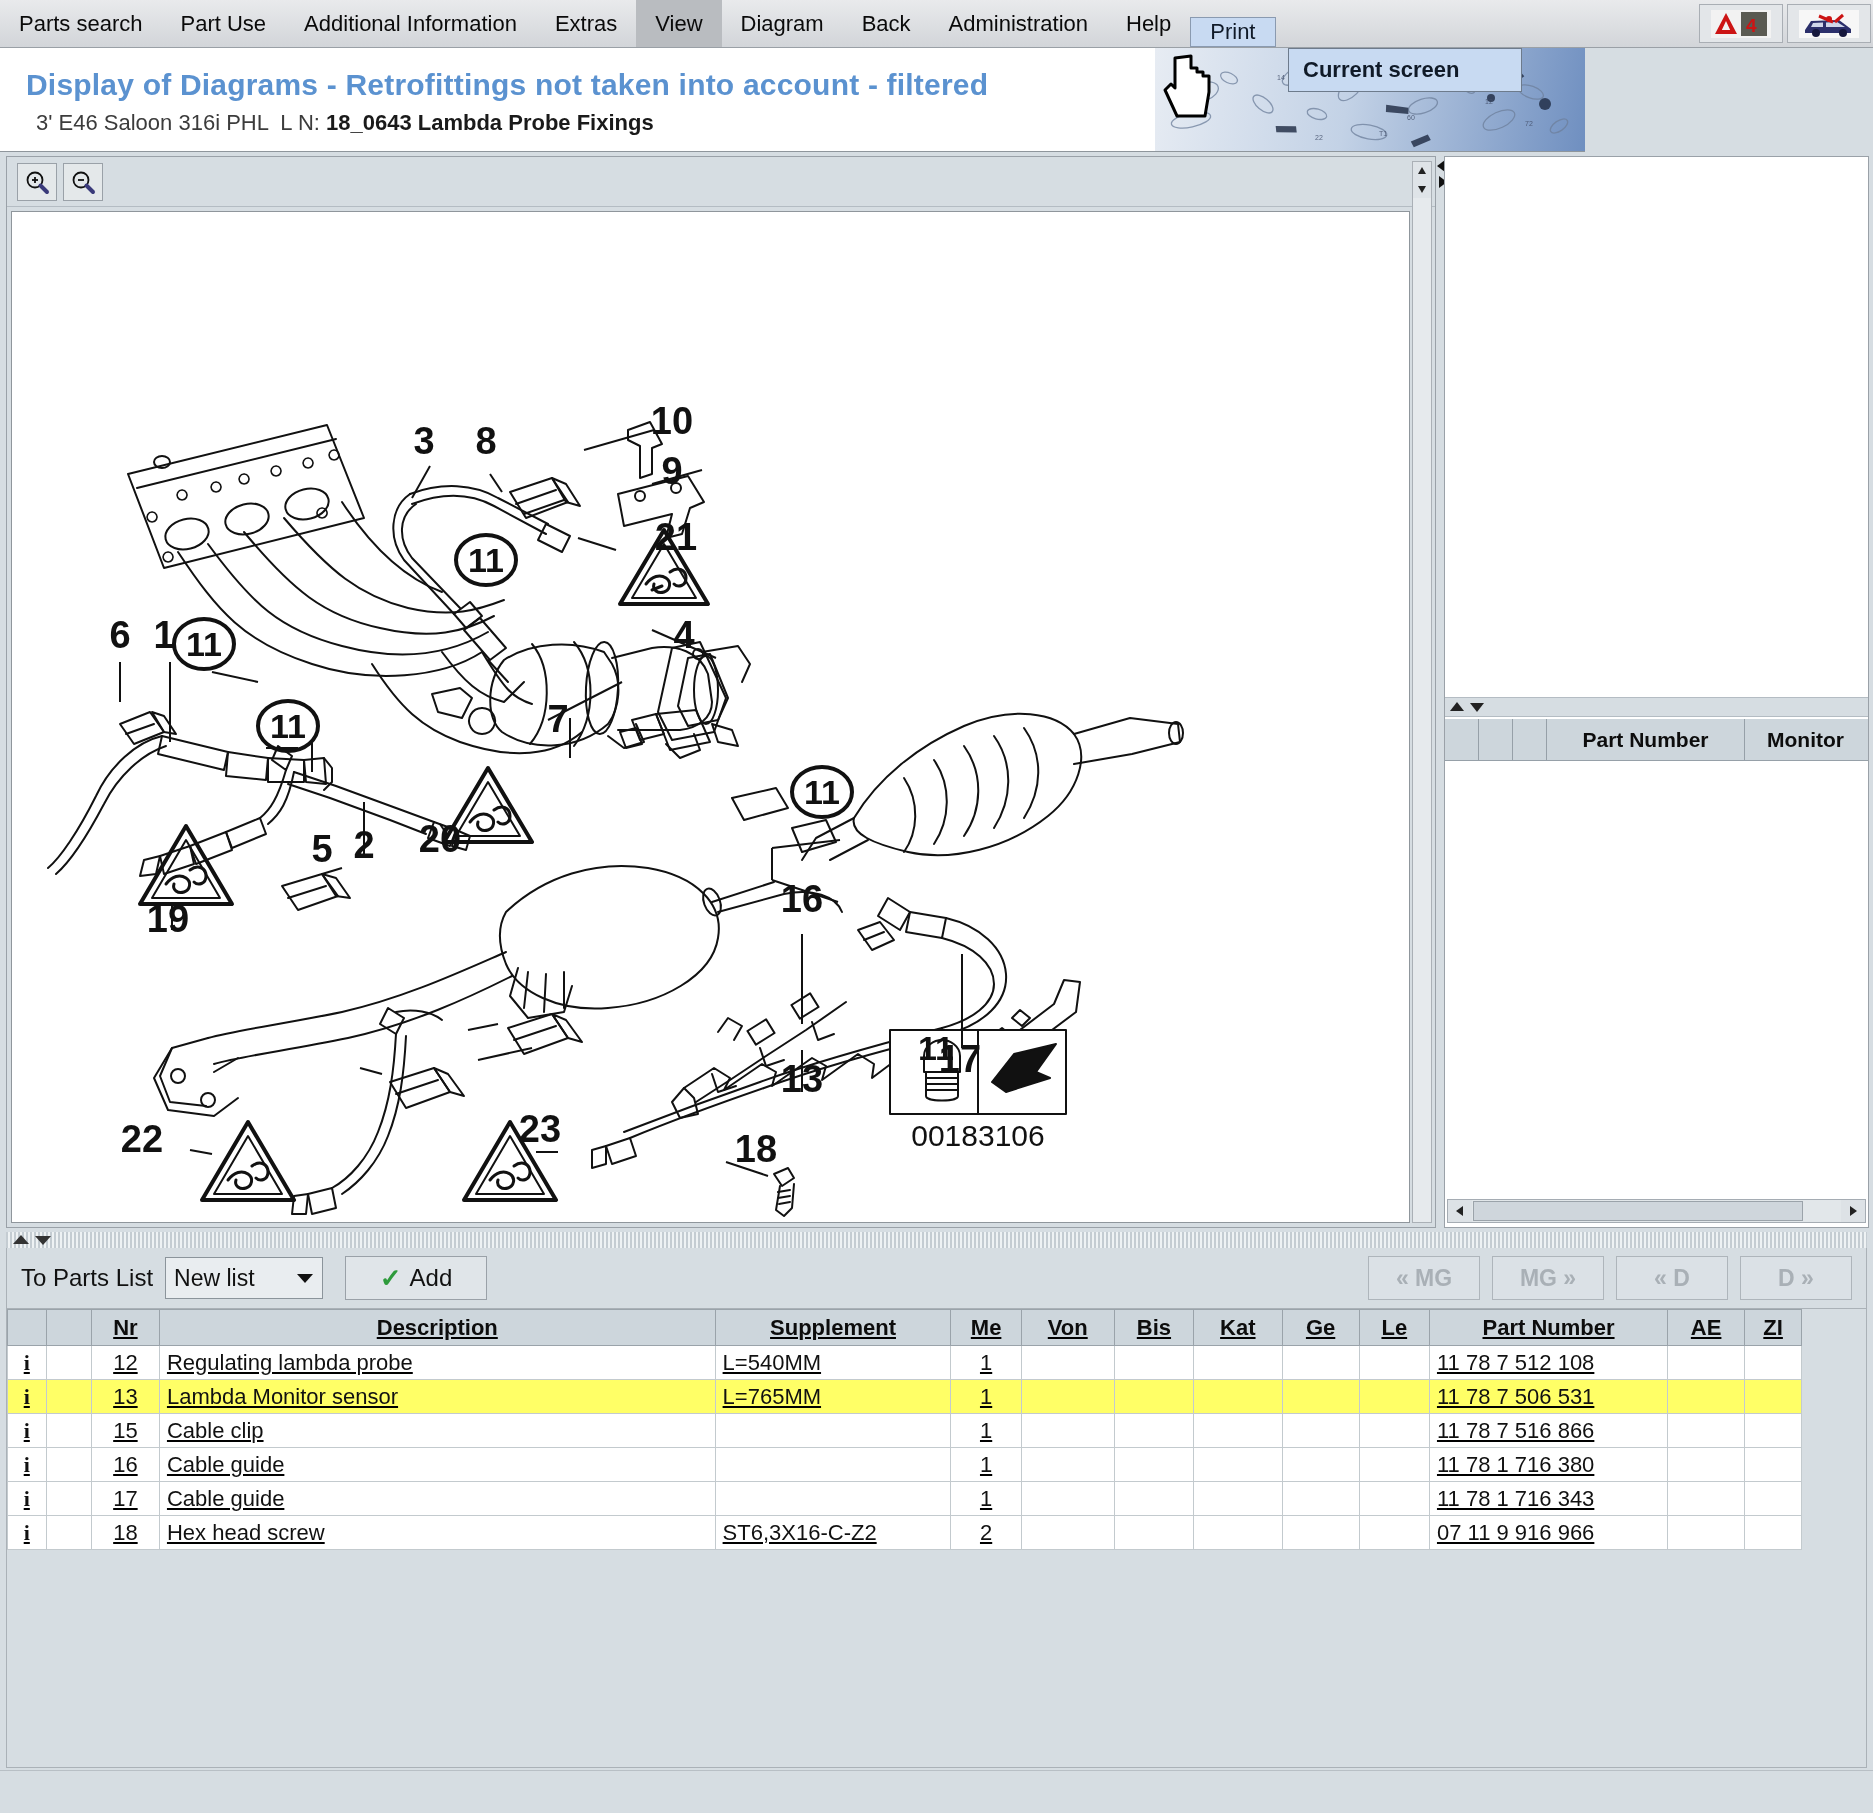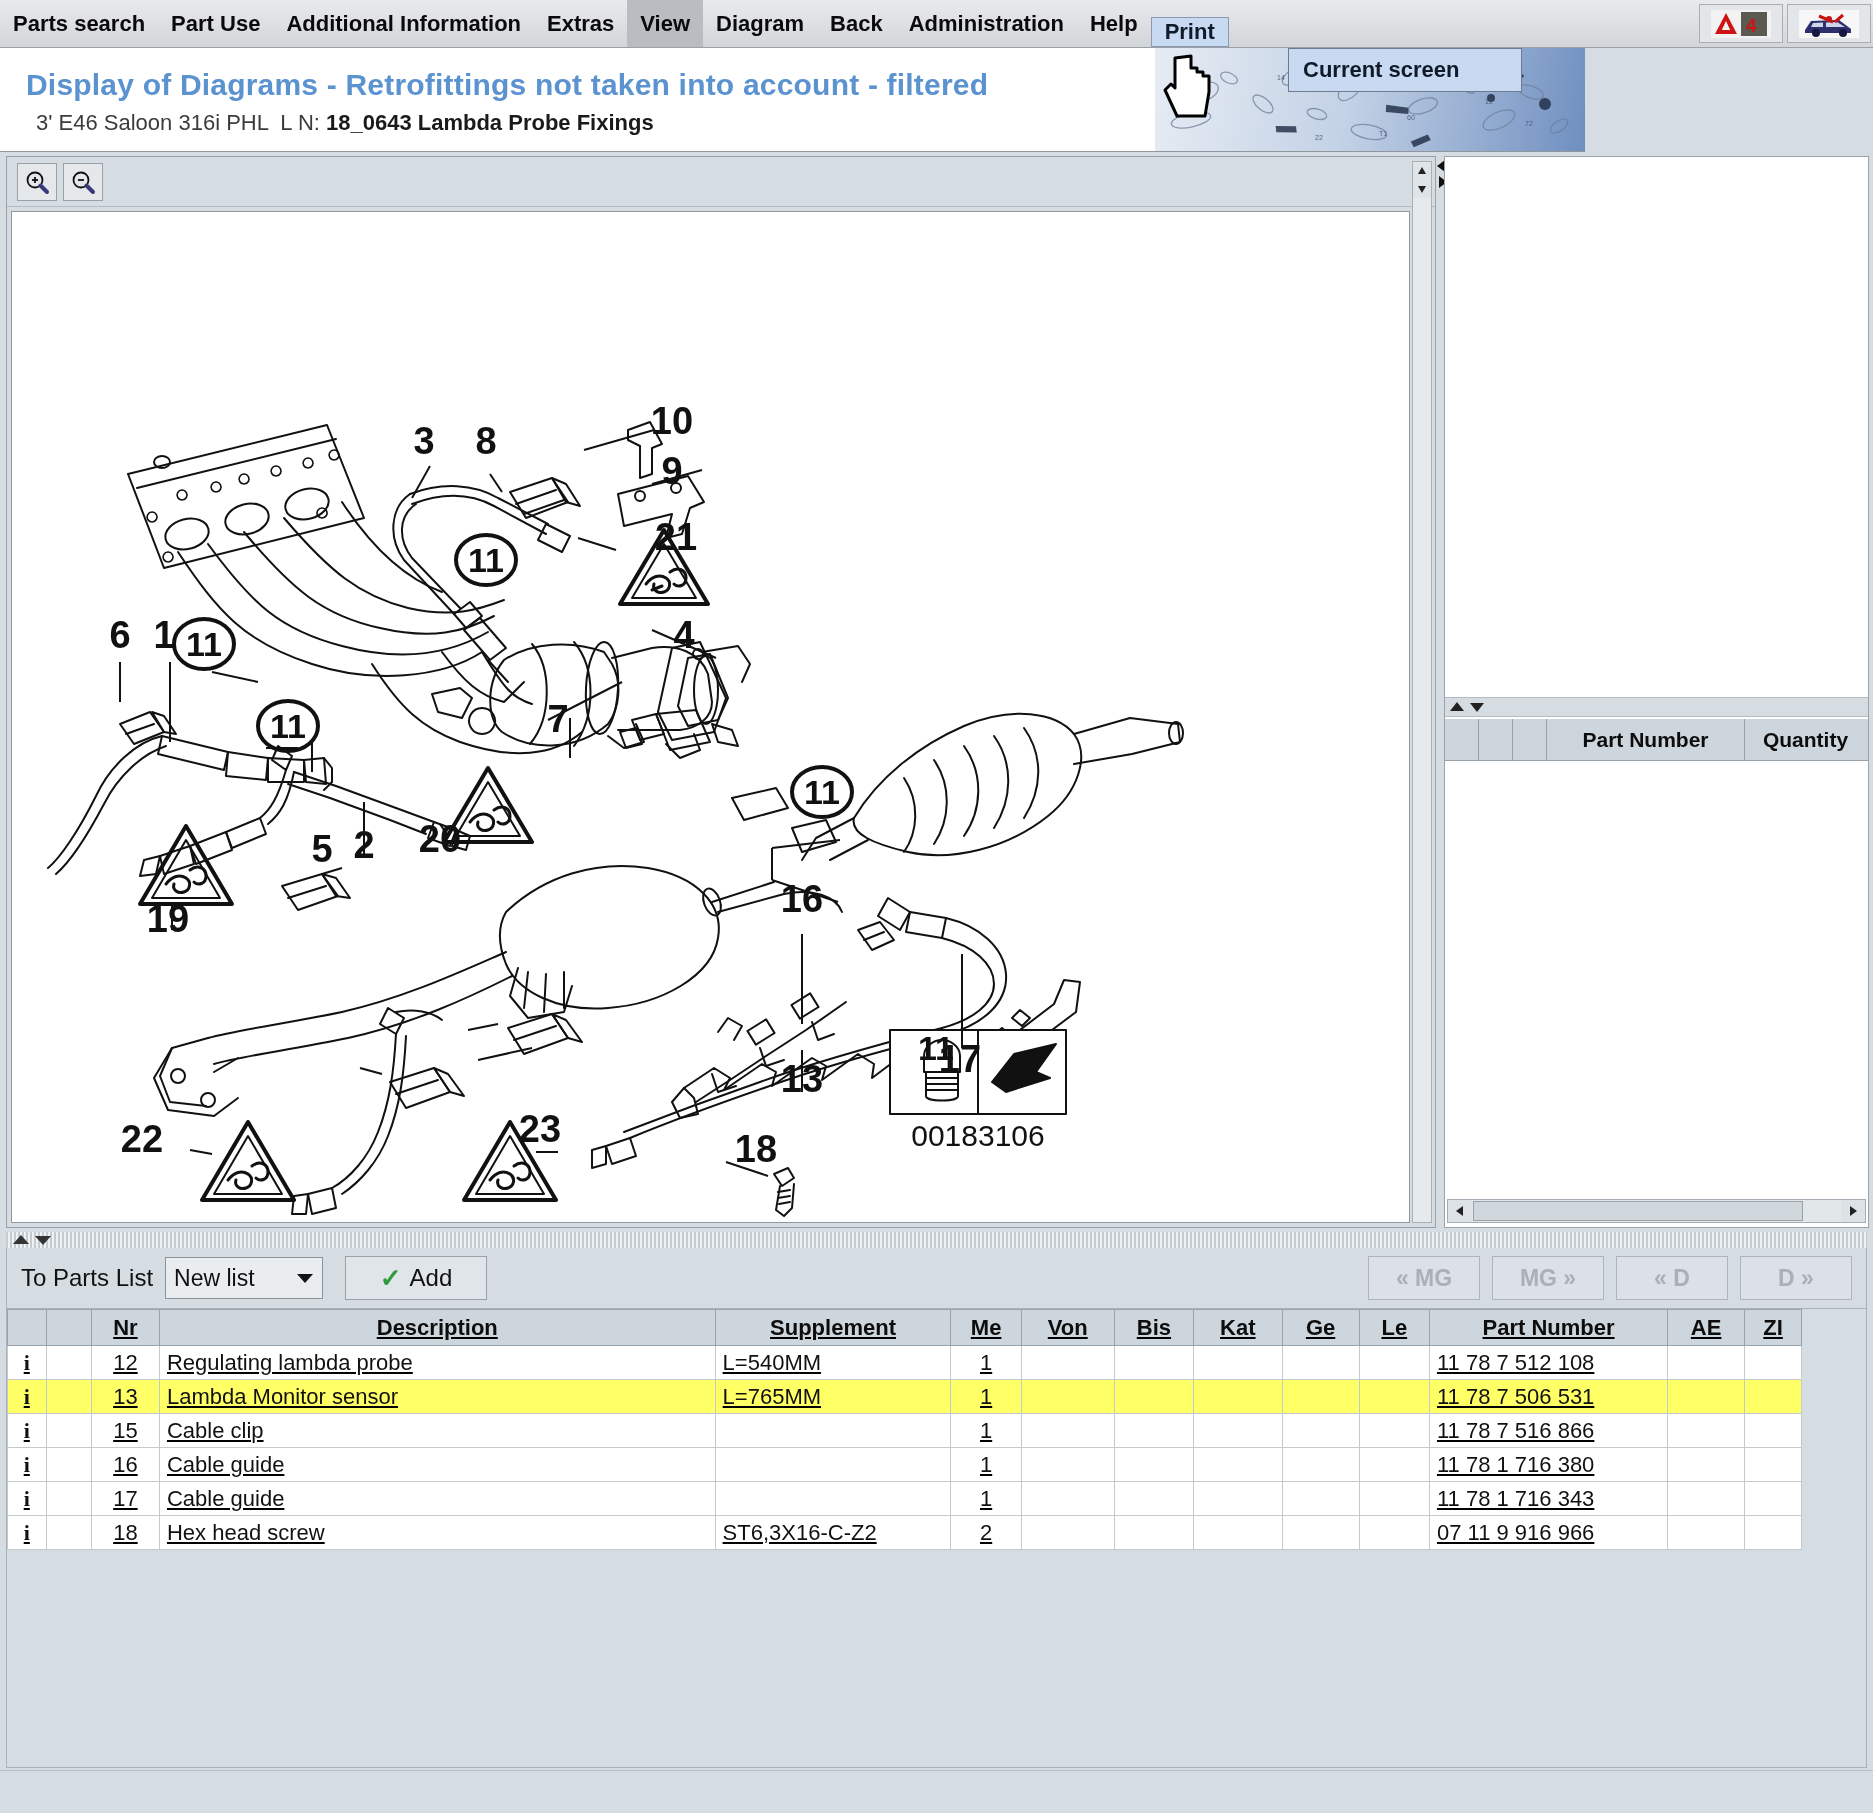--- a/index.html
+++ b/index.html
@@ -13,22 +13,22 @@
   #app { position: relative; width: 1873px; height: 1813px; background: #d6dde2; }
 
   
   .menubar {
     position: absolute; left: 0; top: 0; width: 1873px; height: 48px;
     background: linear-gradient(#e9eaec, #d2d5d9);
     border-bottom: 1px solid #9aa0a6;
     display: flex; align-items: stretch;
   }
   .menu-item {
-    display: flex; align-items: center; padding: 0 13px;
-    font-size: 22px; font-weight: bold; color: #0a0a0a;
+    display: flex; align-items: center; padding: 0 19px;
+    font-size: 22px; font-weight: normal; color: #0a0a0a;
     white-space: nowrap; cursor: default;
   }
   .menu-item.sel { background: #b9bcc0; }
   .menu-item.print {
     background: #c8daf2;
     border: 1px solid #8a9ab0;
     color: #101a28;
     margin-top: 17px; margin-bottom: 0;
   }
   .menu-spacer { flex: 1; }
@@ -637,21 +637,21 @@
       <svg width="16" height="12" viewBox="0 0 16 12">
           <polygon points="1,2 15,2 8,11" fill="#222"></polygon>
         </svg>
     </div>
 
     <div class="rp-table-head">
       <div class="rp-th" style="width:34px"></div>
       <div class="rp-th" style="width:34px"></div>
       <div class="rp-th" style="width:34px"></div>
       <div class="rp-th" style="width:198px">Part Number</div>
-      <div class="rp-th" style="width:121px;border-right:none">Quantity</div>
+      <div class="rp-th" style="width:121px;border-right:none">Monitor</div>
     </div>
 
     <div class="rp-body"></div>
 
     <div class="rp-hscroll">
       <div class="hsb-arrow">
         <svg width="10" height="12" viewBox="0 0 10 12">
             <polygon points="8,1 8,11 1,6" fill="#222"></polygon>
           </svg>
       </div>

